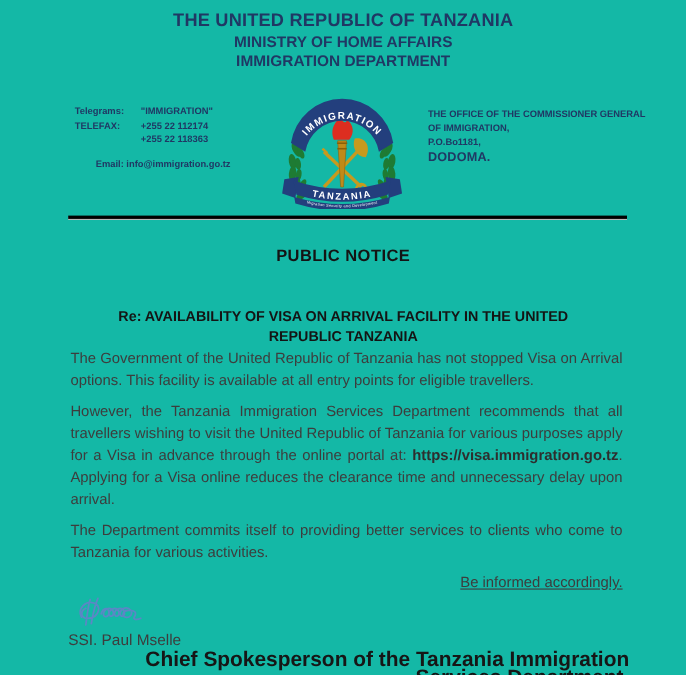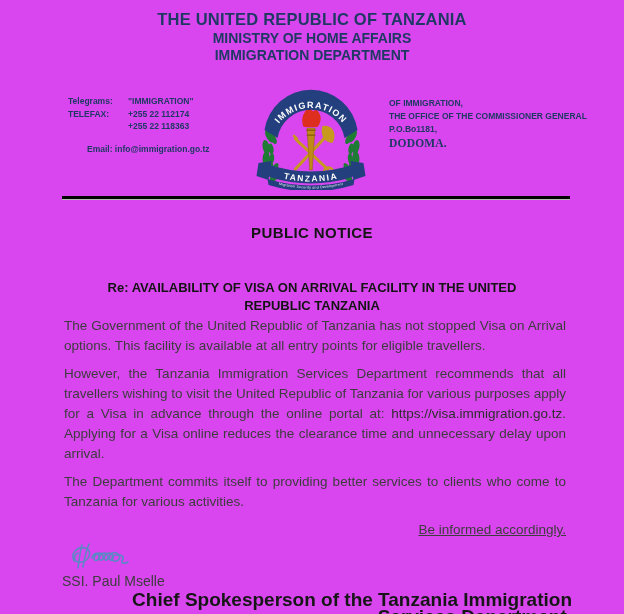--- a/index.html
+++ b/index.html
@@ -1,36 +1,36 @@
 <!DOCTYPE html>
 <html><head>
 <meta charset="utf-8">
 <style>
   html,body { margin:0; padding:0; background:#fff; }
   .page {
-    position:relative; width:624px; height:614px; background:#d946ef;
+    position:relative; width:624px; height:614px; background:#14b8a6;
     font-family:"Liberation Sans", sans-serif; overflow:hidden;
   }
   
   .header { position:absolute; top:9px; left:0; width:100%; text-align:center;
             color:#203864; font-weight:bold; }
   .header .l1 { font-size:16.5px; line-height:21px; letter-spacing:0.2px; }
   .header .l2, .header .l3 { font-size:14px; line-height:17px; }
 
   
   .contact { position:absolute; left:68px; top:95px; color:#203864;
              font-weight:bold; font-size:8.5px; line-height:12.5px; }
   .crow { display:flex; }
   .clabel { width:60px; }
   .email { margin-top:10px;margin-left:19px; }
 
   
   .address { position:absolute; left:389px; top:97px; color:#203864;
              font-weight:bold; font-size:8.5px; line-height:13px; }
-  .address .addr4 { font-size:11.5px; margin-top:1px; letter-spacing:0.2px;font-family:Liberation Serif, serif; }
+  .address .addr4 { font-size:11.5px; margin-top:1px; letter-spacing:0.2px; }
 
   
   .emblem { position:absolute; left:254px; top:84px; width:114px; height:106px; }
 
   
   .rule { position:absolute; left:62px; top:196px; width:508px; height:3px;
           background:#000; box-shadow:0 1px 0 #b8b8b8; }
 
   
   .notice-title { position:absolute; top:224px; left:0; width:100%;
@@ -38,21 +38,21 @@
                   color:#141414; letter-spacing:0.4px; }
   .subject { position:absolute; top:279px; left:50%; transform:translateX(-50%);
              width:452px; text-align:center; font-size:13px; font-weight:bold;
              color:#141414; line-height:17.5px; }
 
   
   .body { position:absolute; top:316px; left:64px; width:502px;
           color:#3d3d3d; font-size:13.5px; line-height:20px; text-align:justify; }
   .body p { margin:0 0 8px 0; }
   .body .closing { text-align:right;text-decoration:underline; }
-  .url { font-weight:normal; white-space:nowrap; color:#2e2e2e; }
+  .url { font-weight:bold; white-space:nowrap; color:#2e2e2e; }
 
   
   .sig-block { position:absolute; left:62px; top:541px; width:510px; }
   .sig-scribble { display:block; margin-left:4px; }
   .sig-name { font-size:14px; color:#3d3d3d; line-height:16px; margin-top:-2px; }
   .sig-title { font-size:19px; font-weight:bold; color:#161616;
                line-height:17px; margin-top:2px;text-align:right; }
 </style>
 </head>
 <body>
@@ -141,22 +141,22 @@
       <textPath href="#botArc" startOffset="50%" text-anchor="middle">TANZANIA</textPath>
     </text>
 
     <path d="M13 95 Q 56.5 108 100 95 L 99 101 Q 56.5 114 14 101 Z" fill="#233f7d"></path>
     <text font-size="3.4" fill="#ffffff" letter-spacing="0.3" font-family="Liberation Sans, sans-serif">
       <textPath href="#mottoArc" startOffset="50%" text-anchor="middle">Migration Security and Development</textPath>
     </text>
   </svg>
 
   <div class="address">
+    <div>THE OFFICE OF THE COMMISSIONER GENERAL</div>
     <div>OF IMMIGRATION,</div>
-    <div>THE OFFICE OF THE COMMISSIONER GENERAL</div>
     <div>P.O.Bo1181,</div>
     <div class="addr4">DODOMA.</div>
   </div>
 
   <div class="rule"></div>
 
   <div class="notice-title">PUBLIC NOTICE</div>
 
   <div class="subject">Re: AVAILABILITY OF VISA ON ARRIVAL FACILITY IN THE UNITED REPUBLIC TANZANIA</div>
 

